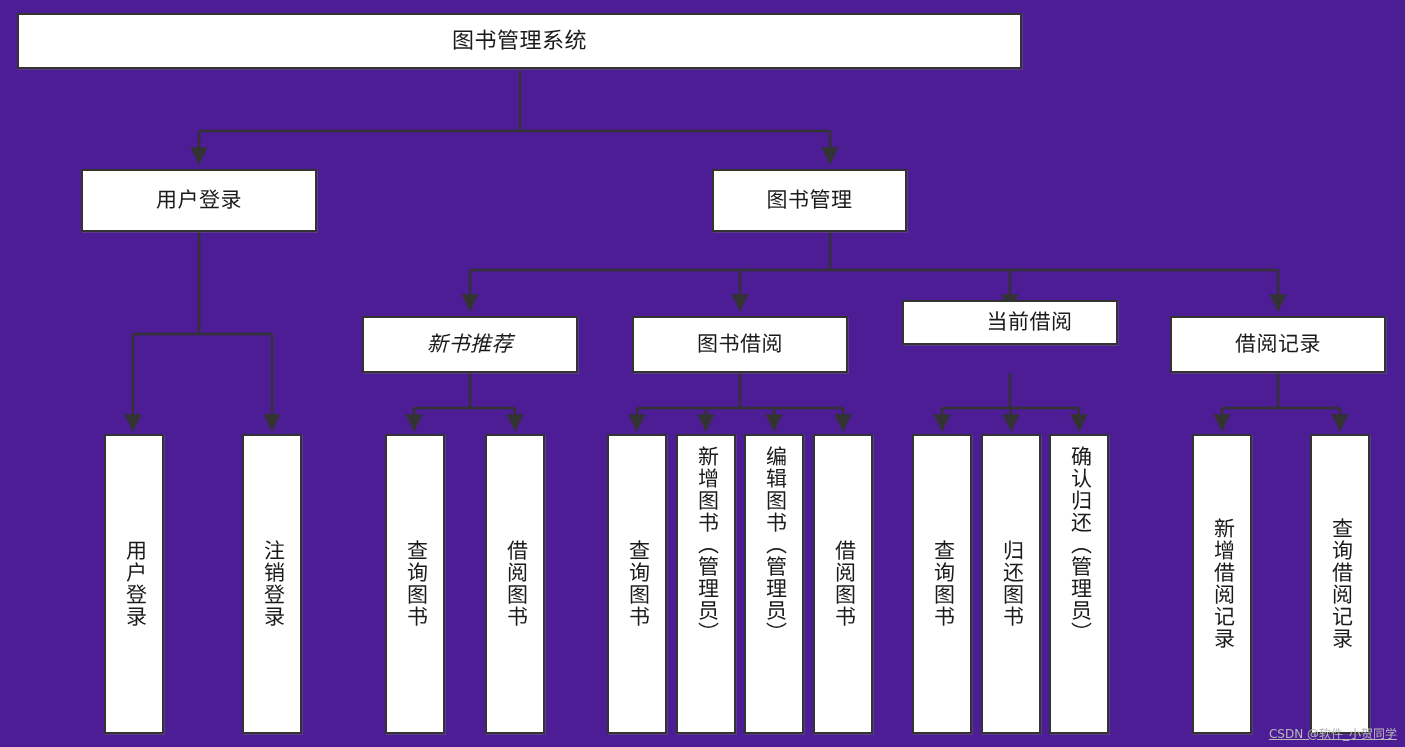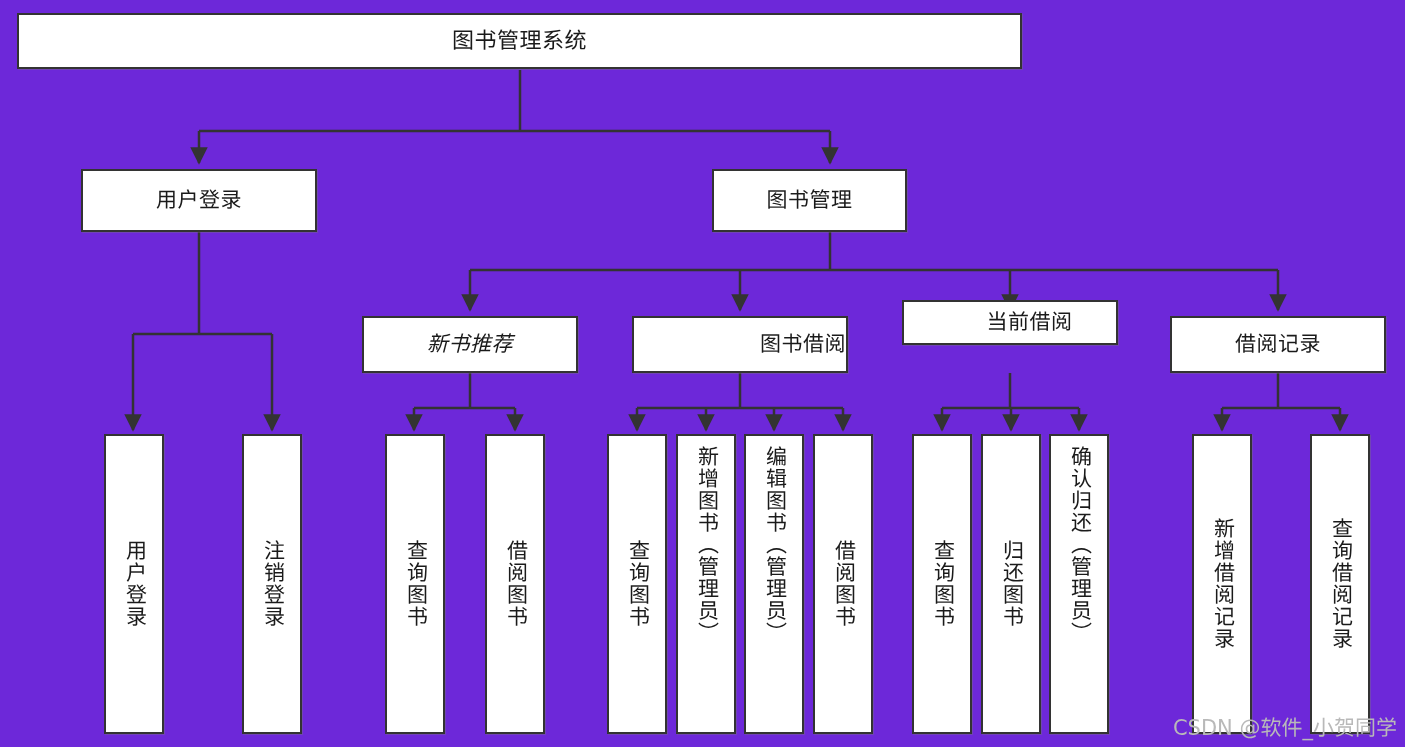--- a/index.html
+++ b/index.html
@@ -8,21 +8,21 @@
     padding: 0;
     background: #ffffff;
   }
   body {
     font-family: "DejaVu Sans", "Liberation Sans", sans-serif;
   }
   #diagram-canvas {
     position: relative;
     width: 1405px;
     height: 747px;
-    background: #6d28d9;
+    background: #4c1d95;
     overflow: hidden;
   }
   #edge-layer {
     position: absolute;
     left: 0;
     top: 0;
     width: 1405px;
     height: 747px;
     pointer-events: none;
   }
@@ -68,25 +68,26 @@
   }
   
   .node.vert.centered {
     align-items: center;
     padding-top: 0;
   }
   #watermark {
     position: absolute;
     right: 8px;
     bottom: 6px;
-    font-size: 21px;
+    font-size: 12px;
     color: #b9b9b9;
     white-space: nowrap;
     z-index: 3;
     font-family: "DejaVu Sans", "Liberation Sans", sans-serif;
+    text-decoration: underline;
   }
 </style>
 </head>
 <body>
 
 <div id="diagram-canvas">
 
   <svg id="edge-layer" viewBox="0 0 1405 747" width="1405" height="747" xmlns="http://www.w3.org/2000/svg">
     <defs>
       <marker id="arrow" viewBox="0 0 10 10" refX="9" refY="5" markerWidth="7" markerHeight="7" orient="auto-start-reverse">
@@ -144,21 +145,21 @@
   <div class="node horiz" style="left:81px; top:169px; width:236px; height:63px;">
     <span class="node-label">用户登录</span>
   </div>
   <div class="node horiz" style="left:712px; top:169px; width:195px; height:63px;">
     <span class="node-label">图书管理</span>
   </div>
 
   <div class="node horiz" style="left:362px; top:316px; width:216px; height:57px;font-style:italic;">
     <span class="node-label">新书推荐</span>
   </div>
-  <div class="node horiz" style="left:632px; top:316px; width:216px; height:57px;justify-content:flex-end;">
+  <div class="node horiz" style="left:632px; top:316px; width:216px; height:57px;">
     <span class="node-label">图书借阅</span>
   </div>
   <div class="node horiz" style="left:902px; top:300px; width:216px; height:45px;padding-left:39px;">
     <span class="node-label">当前借阅</span>
   </div>
   <div class="node horiz" style="left:1170px; top:316px; width:216px; height:57px;">
     <span class="node-label">借阅记录</span>
   </div>
 
   <div class="node vert centered" style="left:104px; top:434px; width:60px; height:300px;">

